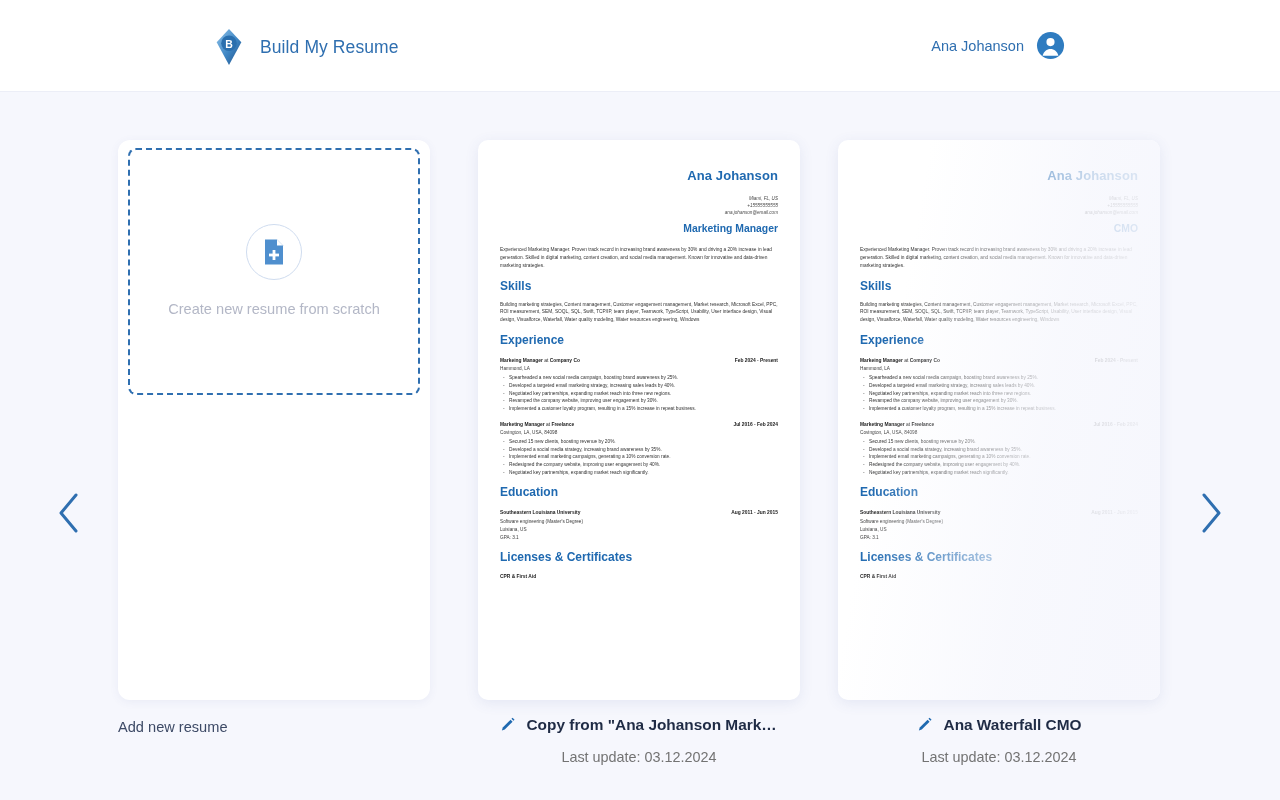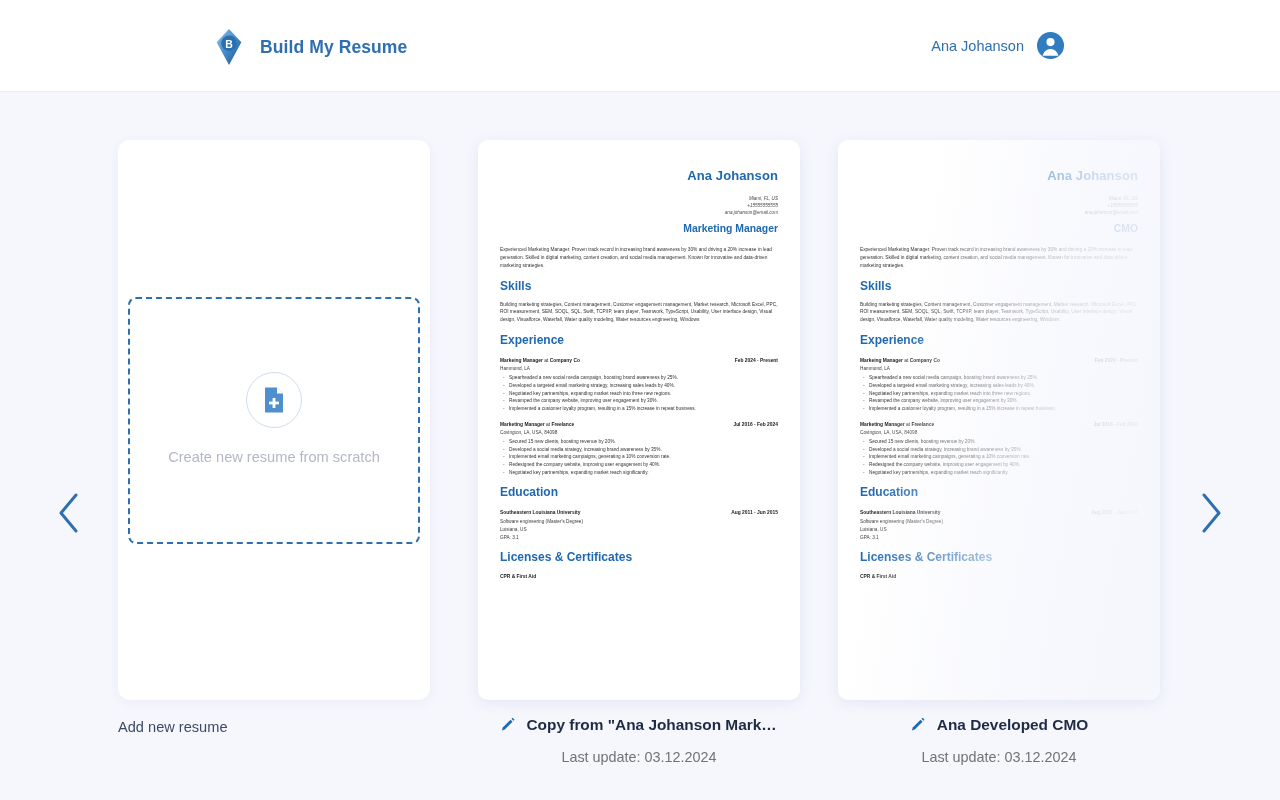--- a/index.html
+++ b/index.html
@@ -18,21 +18,21 @@
     align-items: center;
     position: relative;
     border-bottom: 1px solid #eceef7;
   }
   .brand {
     display: flex; align-items: center; gap: 12px;
     position: absolute; left: 210px; top: 28px;
   }
   .logo-mark { width: 38px; height: 38px; display: block; }
   .brand-name {
-    font-size: 17.5px; font-weight: bold; color: #2f6fb0; letter-spacing: .1px;
+    font-size: 17.5px; font-weight: normal; color: #2f6fb0; letter-spacing: .1px;
   }
   .user-box {
     position: absolute; right: 215px; top: 31px;
     display: flex; align-items: center; gap: 12px;
   }
   .user-name { font-size: 14.5px; color: #2f6fb0; }
   .avatar-icon { width: 29px; height: 29px; display: block; }
 
   
   .page {
@@ -63,21 +63,20 @@
   
   .add-card {
     width: 312px; height: 560px;
     background: #ffffff;
     border-radius: 12px;
     box-shadow: 0 2px 10px rgba(70,85,160,.07);
     padding: 8px 10px;
     display: flex; flex-direction: column;
     position: relative;
     overflow: hidden;
-    justify-content: center;
   }
   .dropzone {
     border: 2px dashed #2f6fb0;
     border-radius: 8px;
     flex: 1;
     display: flex; flex-direction: column;
     align-items: center; justify-content: center;
     padding: 14px;
     cursor: pointer;
   }
@@ -422,19 +421,19 @@
         </div>
       </div>
 
       <div class="resume-title-row">
         <span>
           <svg class="pencil-icon" viewBox="0 0 18 18">
             <path d="M2 14.2l.9-3 8.3-8.3 2.1 2.1-8.3 8.3z" fill="#1f69b0"></path>
             <path d="M12.1 1.9l1.2-1.2 2.1 2.1-1.2 1.2z" fill="#1f69b0"></path>
           </svg>
         </span>
-        <span class="resume-title sub">Ana Developed CMO</span>
+        <span class="resume-title sub">Ana Waterfall CMO</span>
       </div>
       <div class="resume-date">Last update: 03.12.2024</div>
     </div>
 
   </div>
 </div>
 
 </body></html>

